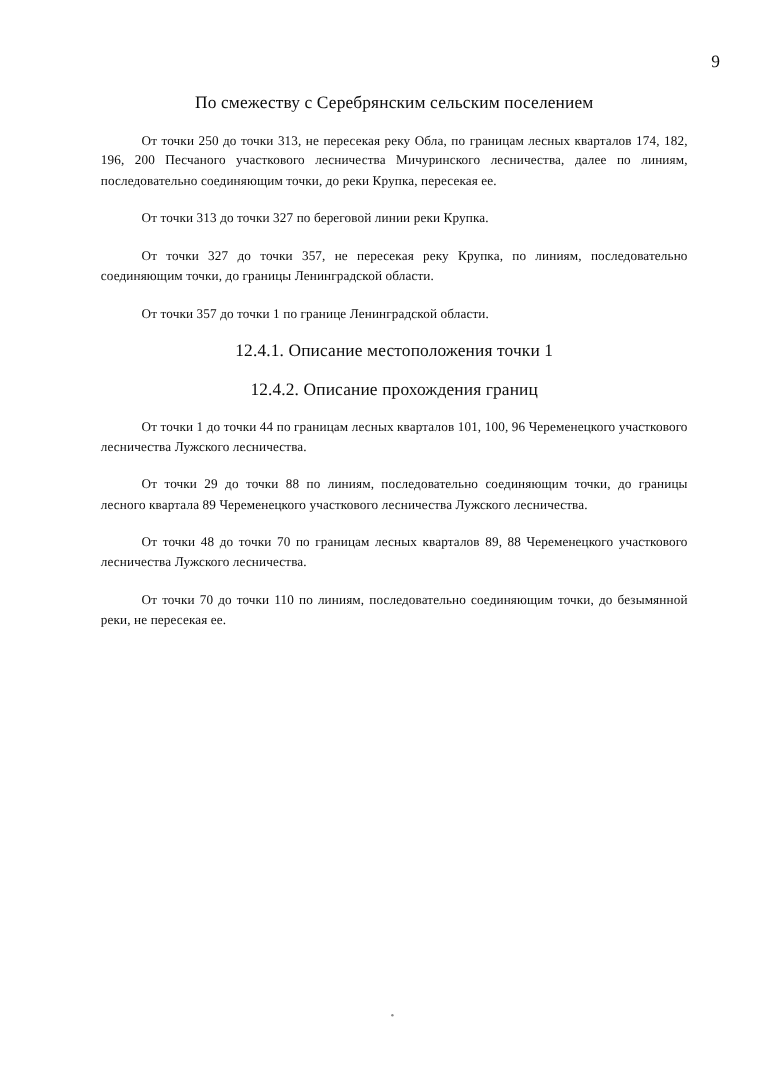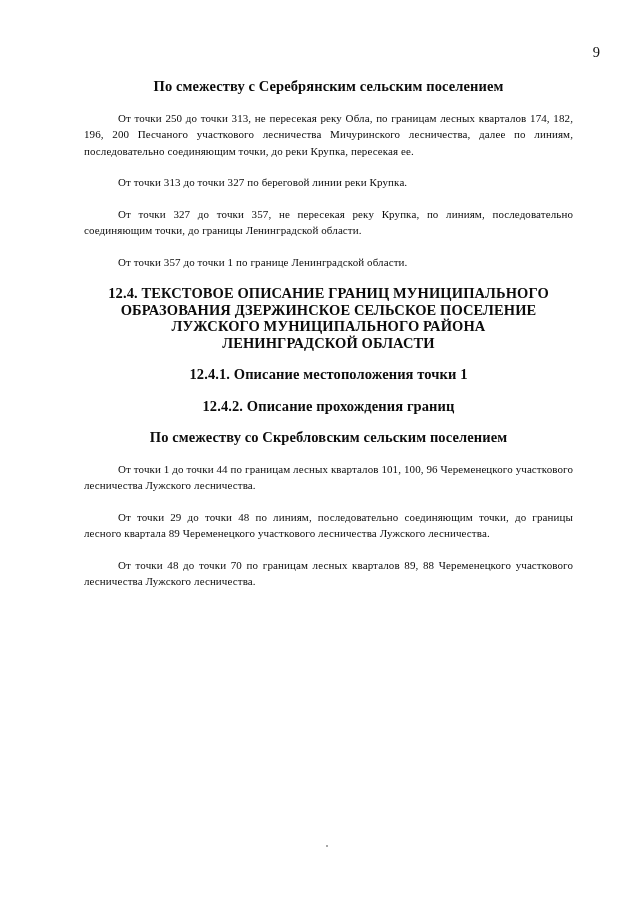--- a/index.html
+++ b/index.html
@@ -34,21 +34,21 @@
     font-size: 11px;
     line-height: 16.5px;
     text-align: justify;
     text-indent: 34px;
     margin-bottom: 15px;
     letter-spacing: 0.1px;
   }
   .heading {
     font-size: 14.5px;
     line-height: 16.5px;
-    font-weight: bold;
+    font-weight: normal;
     text-align: center;
     margin-bottom: 15px;
     white-space: pre-line;
     letter-spacing: 0.1px;
   }
   .scan-dot {
     position: absolute;
     left: 326px;
     top: 845px;
     width: 2px;
@@ -70,38 +70,34 @@
 
     <div class="para">От точки 250 до точки 313, не пересекая реку Обла, по границам лесных кварталов 174, 182, 196, 200 Песчаного участкового лесничества Мичуринского лесничества, далее по линиям, последовательно соединяющим точки, до реки Крупка, пересекая ее.</div>
 
     <div class="para">От точки 313 до точки 327 по береговой линии реки Крупка.</div>
 
     <div class="para">От точки 327 до точки 357, не пересекая реку Крупка, по линиям, последовательно соединяющим точки, до границы Ленинградской области.</div>
 
 
     <div class="para">От точки 357 до точки 1 по границе Ленинградской области.</div>
 
-    <div class="heading">12.4. ТЕКСТОВОЕ ОПИСАНИЕ ГРАНИЦ МУНИЦИПАЛЬНОГО
-ОБРАЗОВАНИЯ ДЗЕРЖИНСКОЕ СЕЛЬСКОЕ ПОСЕЛЕНИЕ
-ЛУЖСКОГО МУНИЦИПАЛЬНОГО РАЙОНА
-ЛЕНИНГРАДСКОЙ ОБЛАСТИ</div>
 
     <div class="heading">12.4.1. Описание местоположения точки 1</div>
 
 
     <div class="heading">12.4.2. Описание прохождения границ</div>
 
-    <div class="heading">По смежеству со Скребловским сельским поселением</div>
 
     <div class="para">От точки 1 до точки 44 по границам лесных кварталов 101, 100, 96 Череменецкого участкового лесничества Лужского лесничества.</div>
 
-    <div class="para">От точки 29 до точки 48 по линиям, последовательно соединяющим точки, до границы лесного квартала 89 Череменецкого участкового лесничества Лужского лесничества.</div>
+    <div class="para">От точки 29 до точки 88 по линиям, последовательно соединяющим точки, до границы лесного квартала 89 Череменецкого участкового лесничества Лужского лесничества.</div>
 
     <div class="para">От точки 48 до точки 70 по границам лесных кварталов 89, 88 Череменецкого участкового лесничества Лужского лесничества.</div>
 
+    <div class="para">От точки 70 до точки 110 по линиям, последовательно соединяющим точки, до безымянной реки, не пересекая ее.</div>
 
 
 
   </div>
 
   <div class="scan-dot"></div>
 
 </div>
 
 </body></html>

